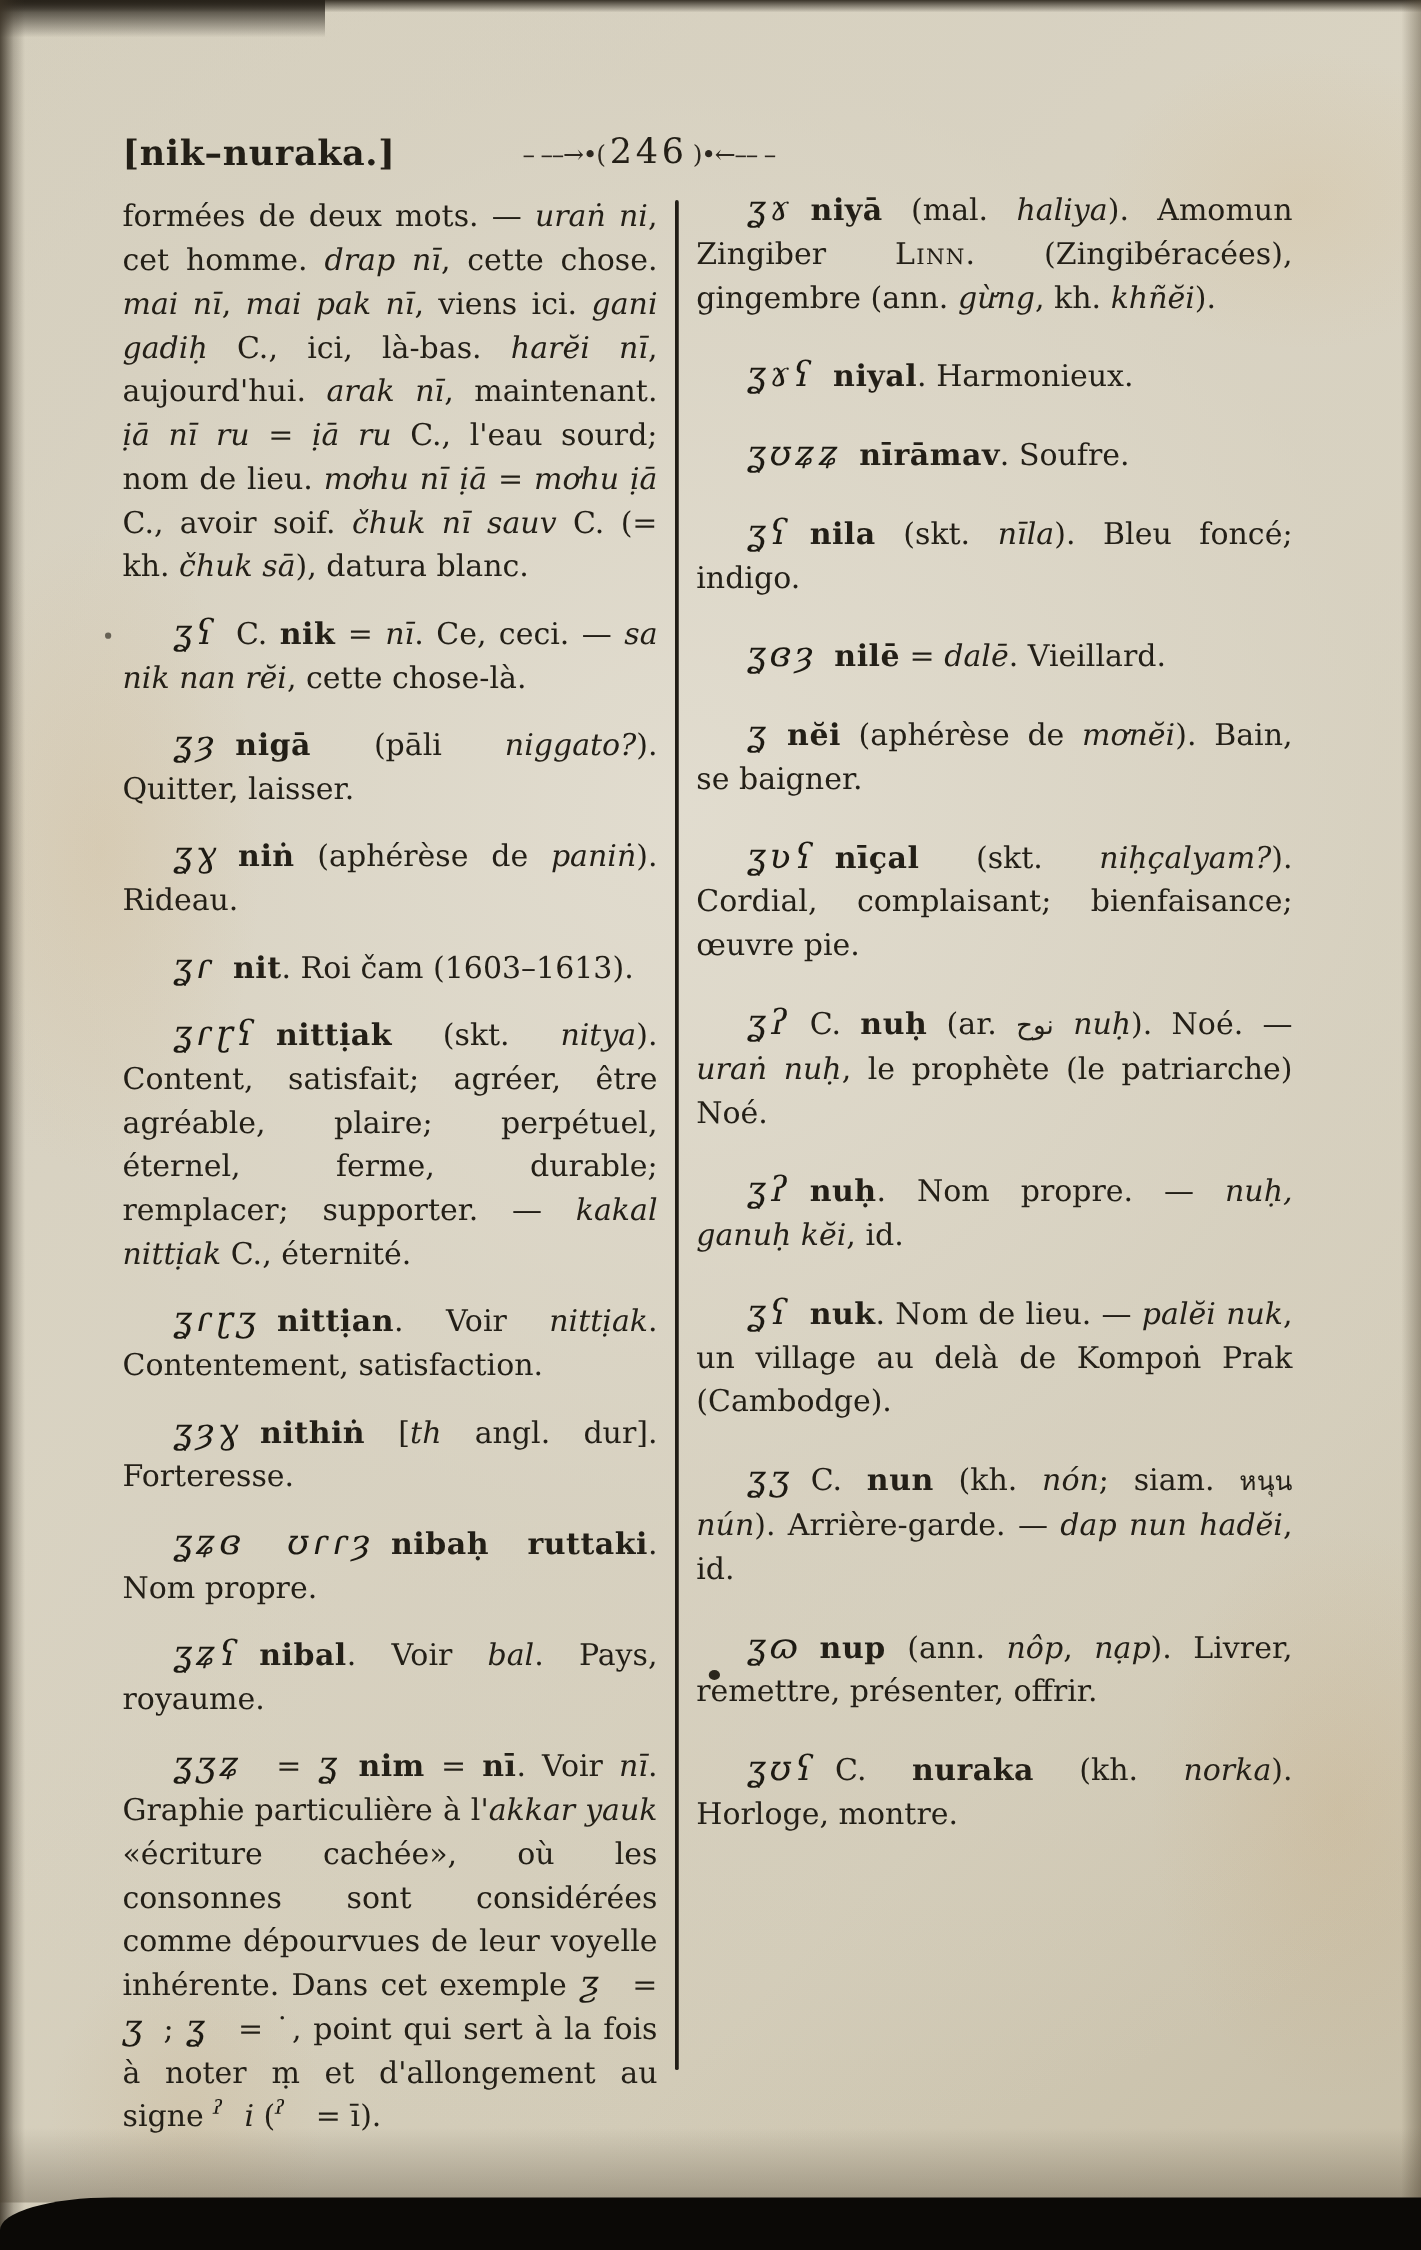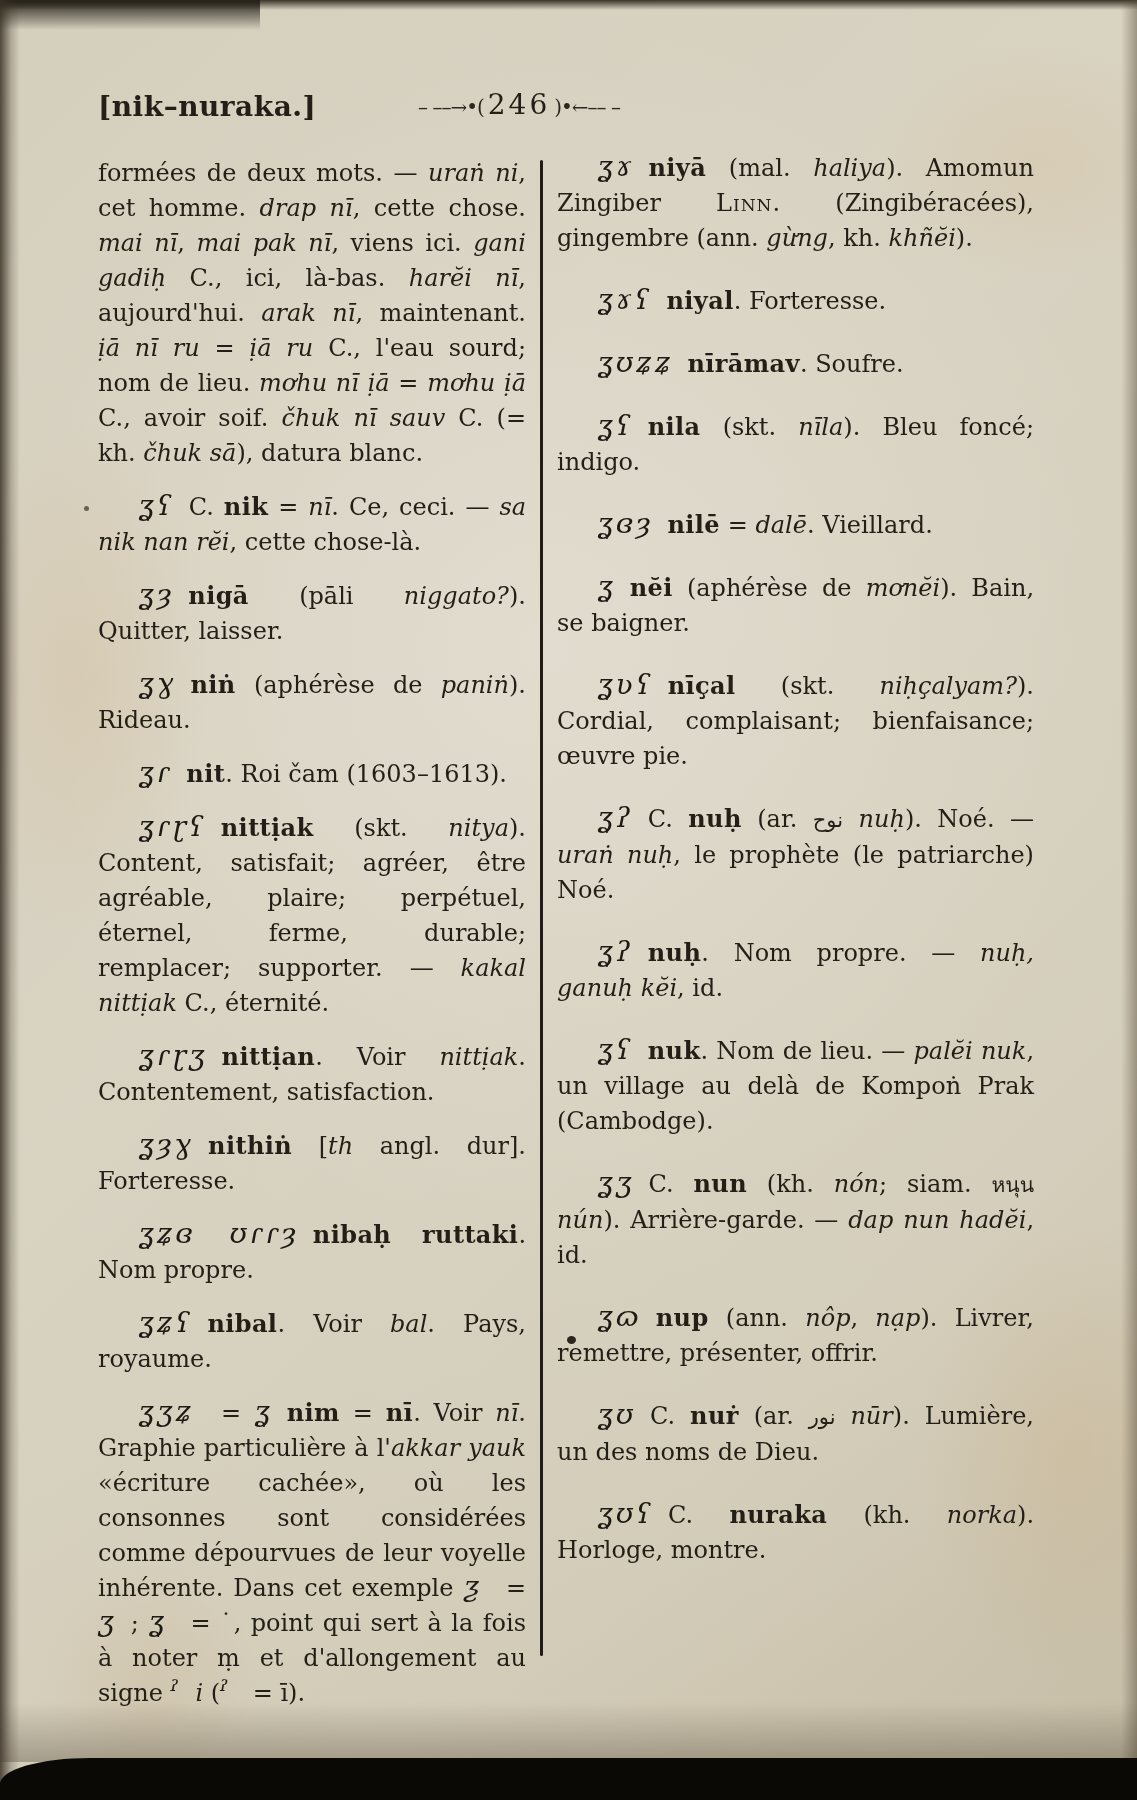--- a/index.html
+++ b/index.html
@@ -18,21 +18,21 @@
   .stain.s4{left:40px;top:1560px;width:220px;height:260px;background:radial-gradient(closest-side,rgba(190,158,110,.16),rgba(190,158,110,0));}
 
   .edge-top{position:absolute;top:0;left:0;right:0;height:10px;background:linear-gradient(#3a342a,rgba(58,52,42,0));}
   .corner-tl{position:absolute;top:0;left:0;width:260px;height:30px;background:linear-gradient(#27221a,rgba(39,34,26,0));}
   .edge-left{position:absolute;top:0;left:0;bottom:0;width:20px;background:linear-gradient(90deg,rgba(56,48,36,.85),rgba(56,48,36,.25) 55%,rgba(56,48,36,0));}
   .edge-right{position:absolute;top:0;right:0;bottom:0;width:16px;background:linear-gradient(270deg,rgba(84,73,54,.45),rgba(84,73,54,0));}
   .bottom-shadow{position:absolute;left:0;right:0;bottom:38px;height:60px;background:linear-gradient(rgba(74,63,46,0),rgba(74,63,46,.35));}
   .edge-bottom{position:absolute;left:0;right:0;bottom:0;height:42px;background:#0b0906;border-top-left-radius:90px 26px;}
   .corner-bl{position:absolute;left:0;bottom:0;width:150px;height:100px;background:radial-gradient(closest-side at 0% 100%,#0b0906 52%,rgba(11,9,6,0));}
 
-  .page-header{position:absolute;top:88px;left:98px;width:940px;height:44px;}
+  .page-header{position:absolute;top:104px;left:98px;width:940px;height:44px;}
   .section-label{position:absolute;left:0;top:2px;font-weight:700;font-size:28px;letter-spacing:.5px;}
   .page-num-group{position:absolute;left:296px;top:0;width:250px;text-align:center;font-size:27px;white-space:nowrap;}
   .deco{font-size:20px;color:#2c271f;letter-spacing:-1px;}
   .page-number{font-size:28px;letter-spacing:3px;padding:0 4px;}
 
   .divider{position:absolute;left:540px;top:160px;width:3px;height:1496px;background:#211d16;border-radius:2px;}
 
   .col{position:absolute;}
   .col-left{left:98px;top:156px;width:428px;}
   .col-right{left:557px;top:150px;width:477px;}
@@ -81,32 +81,31 @@
       <p class="block entry"><span class="seg-s">ʓɾ</span><span class="seg-b">nit</span><span class="seg-r">. Roi čam (1603–1613).</span></p>
       <p class="block entry"><span class="seg-s">ʓɾɽʕ</span><span class="seg-b">nittịak</span><span class="seg-r"> (skt. </span><span class="seg-i">nitya</span><span class="seg-r">). Content, satisfait; agréer, être agréable, plaire; perpétuel, éternel, ferme, durable; remplacer; supporter. — </span><span class="seg-i">kakal nittịak</span><span class="seg-r"> C., éternité.</span></p>
       <p class="block entry"><span class="seg-s">ʓɾɽʒ</span><span class="seg-b">nittịan</span><span class="seg-r">. Voir </span><span class="seg-i">nittịak</span><span class="seg-r">. Contentement, satisfaction.</span></p>
       <p class="block entry"><span class="seg-s">ʓȝɣ</span><span class="seg-b">nithiṅ</span><span class="seg-r"> [</span><span class="seg-i">th</span><span class="seg-r"> angl. dur]. Forteresse.</span></p>
       <p class="block entry"><span class="seg-s">ʓʑɞ ʊɾɾȝ</span><span class="seg-b">nibaḥ ruttaki</span><span class="seg-r">. Nom propre.</span></p>
       <p class="block entry"><span class="seg-s">ʓʑʕ</span><span class="seg-b">nibal</span><span class="seg-r">. Voir </span><span class="seg-i">bal</span><span class="seg-r">. Pays, royaume.</span></p>
       <p class="block entry"><span class="seg-s">ʓʒʑ</span><span class="seg-r"> = </span><span class="seg-s">ʓ</span><span class="seg-b">nim</span><span class="seg-r"> = </span><span class="seg-b">nī</span><span class="seg-r">. Voir </span><span class="seg-i">nī</span><span class="seg-r">. Graphie particulière à l'</span><span class="seg-i">akkar yauk</span><span class="seg-r"> «écriture cachée», où les consonnes sont considérées comme dépourvues de leur voyelle inhérente. Dans cet exemple </span><span class="seg-s">ƺ</span><span class="seg-r"> = </span><span class="seg-s">ʒ</span><span class="seg-r">; </span><span class="seg-s">ʓ</span><span class="seg-r"> = ˙, point qui sert à la fois à noter ṃ et d'allongement au signe </span><span class="seg-s">ˀ</span><span class="seg-i">i</span><span class="seg-r"> (</span><span class="seg-s">ˀ</span><span class="seg-r"> = ī).</span></p>
     </div>
   <div class="col col-right" id="col-right">
       <p class="block entry"><span class="seg-s">ʓɤ</span><span class="seg-b">niyā</span><span class="seg-r"> (mal. </span><span class="seg-i">haliya</span><span class="seg-r">). Amomun Zingiber </span><span class="seg-sc">Linn</span><span class="seg-r">. (Zingibéracées), gingembre (ann. </span><span class="seg-i">gừng</span><span class="seg-r">, kh. </span><span class="seg-i">khñĕi</span><span class="seg-r">).</span></p>
-      <p class="block entry"><span class="seg-s">ʓɤʕ</span><span class="seg-b">niyal</span><span class="seg-r">. Forteresse.</span></p>
+      <p class="block entry"><span class="seg-s">ʓɤʕ</span><span class="seg-b">niyal</span><span class="seg-r">. Harmonieux.</span></p>
       <p class="block entry"><span class="seg-s">ʓʊʑʑ</span><span class="seg-b">nīrāmav</span><span class="seg-r">. Soufre.</span></p>
       <p class="block entry"><span class="seg-s">ʓʕ</span><span class="seg-b">nila</span><span class="seg-r"> (skt. </span><span class="seg-i">nīla</span><span class="seg-r">). Bleu foncé; indigo.</span></p>
       <p class="block entry"><span class="seg-s">ʓɞȝ</span><span class="seg-b">nilē</span><span class="seg-r"> = </span><span class="seg-i">dalē</span><span class="seg-r">. Vieillard.</span></p>
       <p class="block entry"><span class="seg-s">ʓ</span><span class="seg-b">nĕi</span><span class="seg-r"> (aphérèse de </span><span class="seg-i">mơnĕi</span><span class="seg-r">). Bain, se baigner.</span></p>
       <p class="block entry"><span class="seg-s">ʓʋʕ</span><span class="seg-b">nīçal</span><span class="seg-r"> (skt. </span><span class="seg-i">niḥçalyam?</span><span class="seg-r">). Cordial, complaisant; bienfaisance; œuvre pie.</span></p>
       <p class="block entry"><span class="seg-s">ʓʔ</span><span class="seg-r">C. </span><span class="seg-b">nuḥ</span><span class="seg-r"> (ar. </span><span class="seg-ar">نوح</span><span class="seg-r"> </span><span class="seg-i">nuḥ</span><span class="seg-r">). Noé. — </span><span class="seg-i">uraṅ nuḥ</span><span class="seg-r">, le prophète (le patriarche) Noé.</span></p>
       <p class="block entry"><span class="seg-s">ʓʔ</span><span class="seg-b">nuḥ</span><span class="seg-r">. Nom propre. — </span><span class="seg-i">nuḥ, ganuḥ kĕi</span><span class="seg-r">, id.</span></p>
       <p class="block entry"><span class="seg-s">ʓʕ</span><span class="seg-b">nuk</span><span class="seg-r">. Nom de lieu. — </span><span class="seg-i">palĕi nuk</span><span class="seg-r">, un village au delà de Kompoṅ Prak (Cambodge).</span></p>
       <p class="block entry"><span class="seg-s">ʓʒ</span><span class="seg-r">C. </span><span class="seg-b">nun</span><span class="seg-r"> (kh. </span><span class="seg-i">nón</span><span class="seg-r">; siam. </span><span class="seg-th">หนุน</span><span class="seg-r"> </span><span class="seg-i">nún</span><span class="seg-r">). Arrière-garde. — </span><span class="seg-i">dap nun hadĕi</span><span class="seg-r">, id.</span></p>
       <p class="block entry"><span class="seg-s">ʓɷ</span><span class="seg-b">nup</span><span class="seg-r"> (ann. </span><span class="seg-i">nôp</span><span class="seg-r">, </span><span class="seg-i">nạp</span><span class="seg-r">). Livrer, remettre, présenter, offrir.</span></p>
-      <p class="block entry"><span class="seg-s">ʓʊ</span><span class="seg-r">C. </span><span class="seg-b">nuṙ</span><span class="seg-r"> (ar. </span><span class="seg-ar">نور</span><span class="seg-r"> </span><span class="seg-i">nūr</span><span class="seg-r">). Lumière, un des noms de Dieu.</span></p>
       <p class="block entry"><span class="seg-s">ʓʊʕ</span><span class="seg-r">C. </span><span class="seg-b">nuraka</span><span class="seg-r"> (kh. </span><span class="seg-i">norka</span><span class="seg-r">). Horloge, montre.</span></p>
     </div>
 
   <div class="speck k1"></div>
   <div class="speck k2"></div>
 
   <div class="edge-top"></div>
   <div class="corner-tl"></div>
   <div class="edge-left"></div>
   <div class="edge-right"></div>

